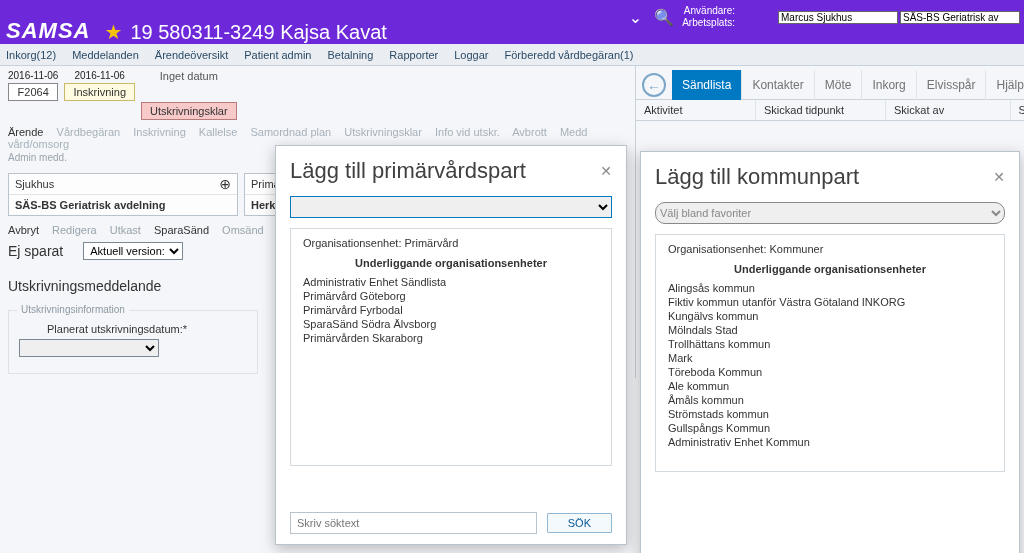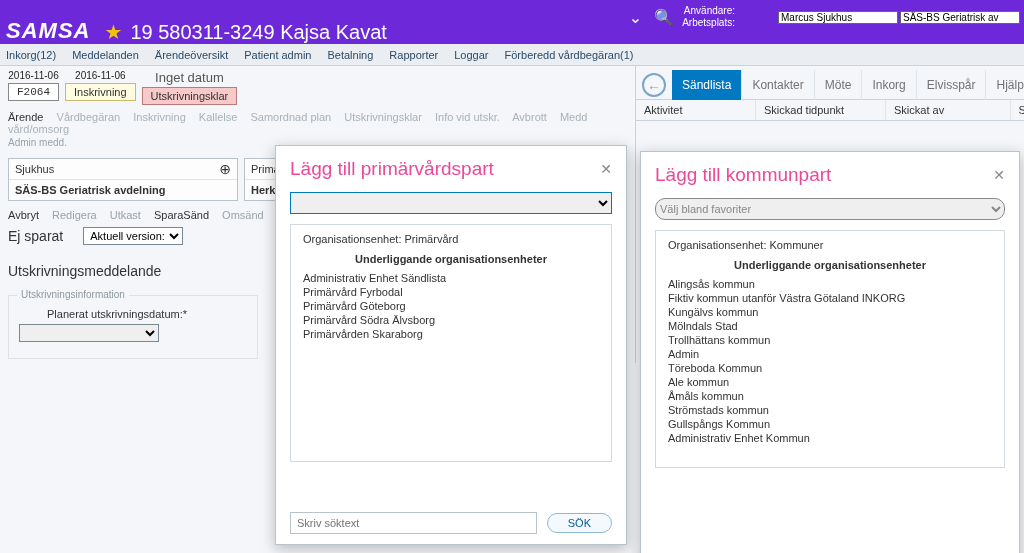--- a/index.html
+++ b/index.html
@@ -19,24 +19,24 @@
   .mainnav { background:#eaeef2; height:22px; display:flex; align-items:center; padding:0 6px; font-size:11px; border-bottom:1px solid #c9d2da;}
   .mainnav span { margin-right:16px; color:#2b4a66; cursor:pointer;}
   
   .workarea { display:flex; }
   
   .left { flex:0 0 635px; padding:4px 8px; position:relative;}
   .timeline { display:flex; gap:6px; align-items:flex-start; }
   .tl-block { text-align:center; }
   .tl-date { font-size:10px; margin-bottom:2px; color:#222;}
   .tl-box { border:1px solid #888; padding:2px 8px; font-size:11px; background:#fff;}
-  .tl-box.f2064 { background:#fff;font-family:Liberation Mono, monospace;}
+  .tl-box.f2064 { background:#fff;}
   .tl-box.insk { background:#fffbe0; border-color:#c9b96a;}
   .tl-box.utsk { background:#f7c9c9; border-color:#b97a7a;}
-  .tl-nodate { font-size:13px; color:#555; margin-bottom:2px;}
+  .tl-nodate { font-size:11px; color:#555; margin-bottom:20px;}
   .proc-tabs { margin-top:6px; font-size:11px; color:#a8b2bb;}
   .proc-tabs span { margin-right:10px;}
   .proc-tabs .active { color:#333;}
   .admin-medd { font-size:10px; color:#9aa3ab; margin-top:2px;}
   .party-row { display:flex; gap:6px; margin-top:10px;}
   .party-card { border:1px solid #b9c3cc; background:#fdfdfd; padding:0; font-size:11px; width:230px;}
   .party-head { display:flex; justify-content:space-between; padding:4px 6px; border-bottom:1px solid #dde4ea;}
   .plus { font-size:14px; line-height:12px;}
   .party-body { padding:4px 6px; font-weight:bold;}
   .party-card.cut { width:60px; overflow:hidden;}
@@ -58,32 +58,32 @@
   .rtab { padding:0 10px; height:30px; display:flex; align-items:center; font-size:12px; color:#737373; border-right:1px solid #dde4ea; cursor:pointer;}
   .rtab.active { background:#0079c2; color:#fff;}
   .right-head { display:flex; font-size:11px; border-bottom:1px solid #c9d2da;}
   .right-head div { padding:4px 8px; border-right:1px solid #dde4ea;}
   .rh1 { width:120px;} .rh2 { width:130px;} .rh3{ flex:1;}
   
   .modal { position:absolute; background:#fff; border:1px solid #b9c3cc; box-shadow:0 4px 14px rgba(0,0,0,.25);}
   .modal.primary { left:275px; top:145px; width:352px; height:400px;}
   .modal.kommun  { left:640px; top:151px; width:380px; height:476px;}
   .m-head { display:flex; justify-content:space-between; align-items:center; padding:12px 14px 10px 14px;}
-  .m-title { font-size:19px; color:#ec4899; font-weight:normal;}
+  .m-title { font-size:22px; color:#404040; font-weight:normal;}
   .m-close { font-size:14px; color:#888; cursor:pointer;}
   .m-sel { margin:2px 14px 10px 14px; width:calc(100% - 28px); border:1px solid #0079c2; height:22px; font-size:11px;}
   .m-sel.plain { border-color:#888; color:#888;border-radius:10px;}
   .m-list { margin:0 14px; border:1px solid #d2d9df; height:238px; overflow-y:auto; padding:8px 12px; font-size:11px; color:#333; position:relative;}
   .m-list.kommun { height:238px;}
   .m-org { margin-bottom:8px;}
   .m-subhead { font-weight:bold; text-align:center; margin:4px 0 6px 0;}
   .m-item { padding:1px 0;}
   .m-foot { position:absolute; left:0; right:0; bottom:10px; display:flex; align-items:center; padding:0 14px; gap:10px;}
   .m-search { flex:1; border:1px solid #b9c3cc; height:22px; font-size:11px; padding:0 6px; color:#999;}
-  .m-btn { border:1px solid #8fb8d6; background:#f3f9fd; color:#0a5a94; padding:3px 20px; border-radius:10px; font-size:11px; cursor:pointer;}
+  .m-btn { border:1px solid #8fb8d6; background:#f3f9fd; color:#0a5a94; padding:3px 20px; border-radius:1px; font-size:11px; cursor:pointer;}
   
   .m-list::-webkit-scrollbar { width:10px;}
   .m-list::-webkit-scrollbar-thumb { background:#c3ccd4;}
 </style>
 </head>
 <body>
 
 <div class="topbar">
   <span class="logo">SAMSA</span>
   <span class="star">★</span>
@@ -207,23 +207,23 @@
 <div class="modal primary">
   <div class="m-head">
     <span class="m-title">Lägg till primärvårdspart</span>
     <span class="m-close">✕</span>
   </div>
   <select class="m-sel"><option></option></select>
   <div class="m-list">
     <div class="m-org">Organisationsenhet: Primärvård</div>
     <div class="m-subhead">Underliggande organisationsenheter</div>
     <div class="m-item">Administrativ Enhet Sändlista</div>
+    <div class="m-item">Primärvård Göteborg</div>
     <div class="m-item">Primärvård Fyrbodal</div>
-    <div class="m-item">Primärvård Göteborg</div>
-    <div class="m-item">Primärvård Södra Älvsborg</div>
+    <div class="m-item">SparaSänd Södra Älvsborg</div>
     <div class="m-item">Primärvården Skaraborg</div>
   </div>
   <div class="m-foot">
     <input class="m-search" placeholder="Skriv söktext" style="">
     <button class="m-btn">SÖK</button>
   </div>
 </div>
 
 <div class="modal kommun">
   <div class="m-head">
@@ -234,21 +234,21 @@
     <option>Välj bland favoriter</option>
   </select>
   <div class="m-list kommun">
     <div class="m-org">Organisationsenhet: Kommuner</div>
     <div class="m-subhead">Underliggande organisationsenheter</div>
     <div class="m-item">Alingsås kommun</div>
     <div class="m-item">Fiktiv kommun utanför Västra Götaland INKORG</div>
     <div class="m-item">Kungälvs kommun</div>
     <div class="m-item">Mölndals Stad</div>
     <div class="m-item">Trollhättans kommun</div>
-    <div class="m-item">Admin</div>
+    <div class="m-item">Mark</div>
     <div class="m-item">Töreboda Kommun</div>
     <div class="m-item">Ale kommun</div>
     <div class="m-item">Åmåls kommun</div>
     <div class="m-item">Strömstads kommun</div>
     <div class="m-item">Gullspångs Kommun</div>
     <div class="m-item">Administrativ Enhet Kommun</div>
   </div>
   <div class="m-foot">
     <input class="m-search" placeholder="Skriv söktext" style="">
     <button class="m-btn">SÖK</button>

